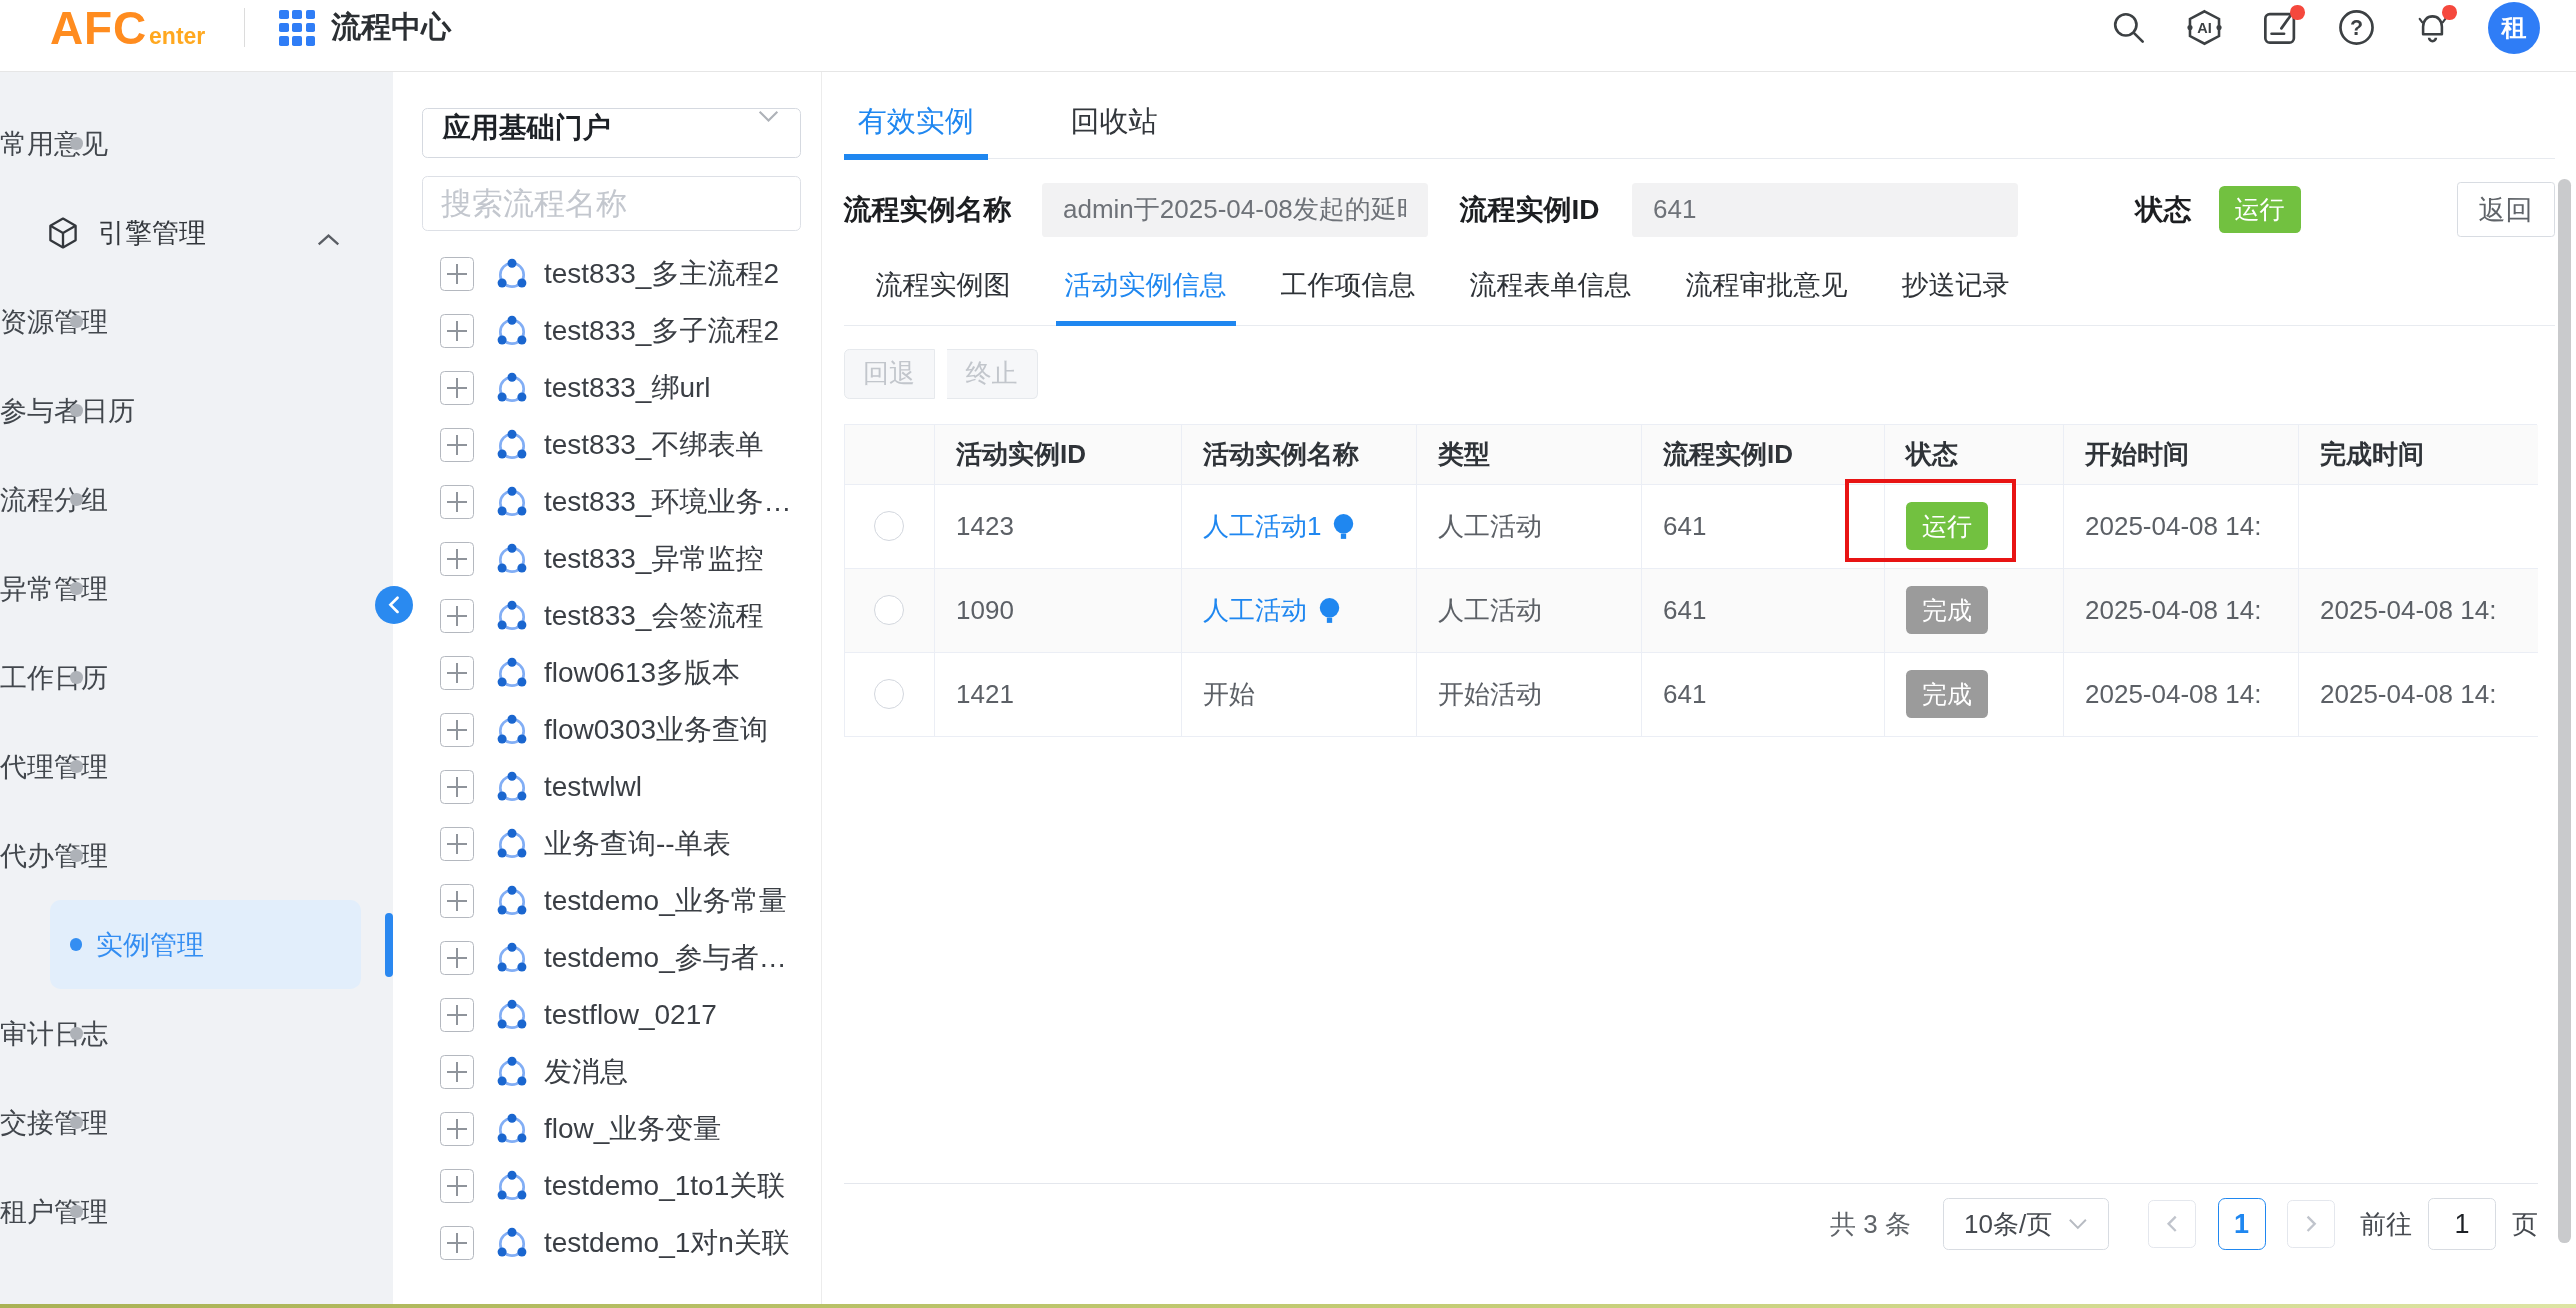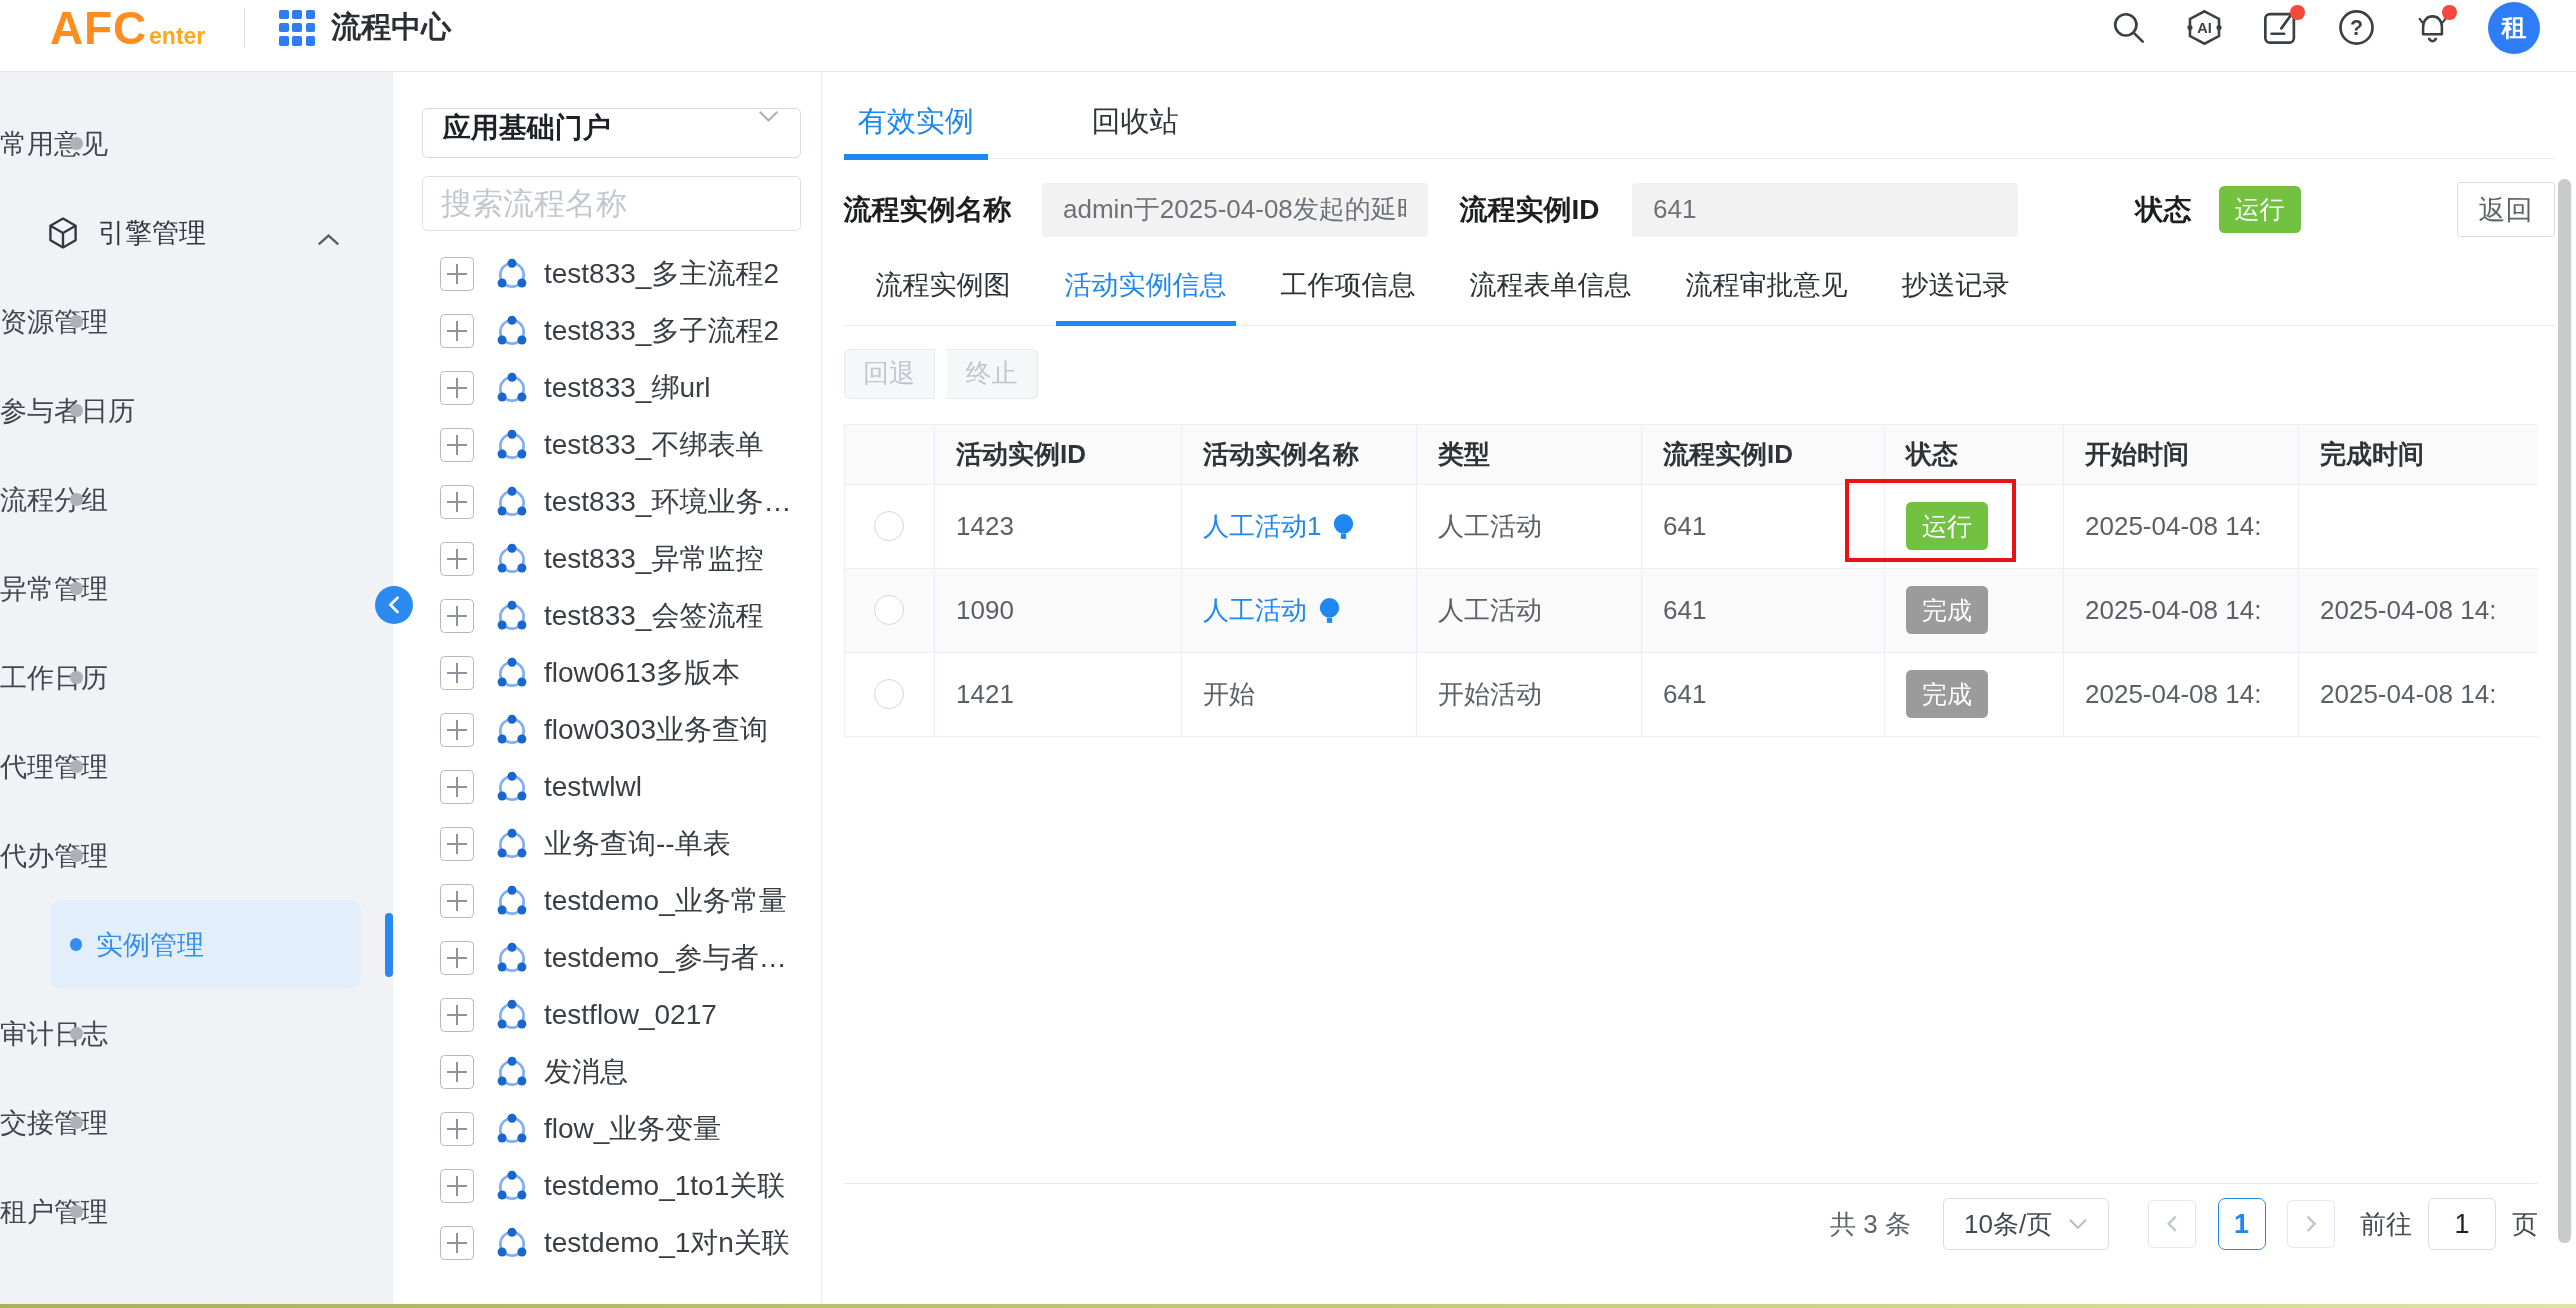--- a/index.html
+++ b/index.html
@@ -48,21 +48,21 @@
   .tree-search input::placeholder { color:#c3c7ce; }
   .titem { height:57px; display:flex; align-items:center; cursor:pointer; white-space:nowrap; overflow:hidden; }
   .plusbox { position:relative; width:34px; height:34px; border:1.8px solid #b4b8bf; border-radius:4.5px; flex:none; margin-left:18px; }
   .plusbox::before { content:""; position:absolute; left:6.3px; right:6.3px; top:50%; height:1.8px; margin-top:-0.9px; background:#8f949b; }
   .plusbox::after { content:""; position:absolute; top:6.3px; bottom:6.3px; left:50%; width:1.8px; margin-left:-0.9px; background:#8f949b; }
   .flowico { flex:none; margin:0 14.3px 0 19.7px; }
   .titem .tlabel { font-size:28px; color:#3a3e44; font-weight:500; overflow:hidden; text-overflow:ellipsis; }
 
   
   .main { flex:1; background:#fff; position:relative; padding:23px 21.5px 0 21.5px; overflow:hidden; }
-  .tabs { display:flex; gap:89px; border-bottom:1.8px solid #e7eaef; height:64px;text-align:right; }
+  .tabs { display:flex; gap:68px; border-bottom:1.8px solid #e7eaef; height:64px;text-align:right; }
   .tab { position:relative; font-size:29px; color:#33373c; padding:7.2px 14.3px 0 14.3px; cursor:pointer; }
   .tab.active { color:#1f87f0; }
   .tab.active::after { content:""; position:absolute; left:0; right:0; bottom:-1.8px; height:5.4px; background:#1f87f0; }
 
   .filter { display:flex; align-items:center; margin-top:23px; height:55px; }
   .flabel { font-size:28px; font-weight:600; color:#1c1e21; white-space:nowrap; }
   .finput { width:386px; height:54px; background:#f2f2f3; border:none; border-radius:3.6px; font-size:26px; color:#6e7278; padding:0 21.5px; margin-left:30px; font-family:inherit; outline:none; white-space:nowrap; overflow:hidden; }
   .finput.second { margin-left:32px; }
   .gap-status { margin-left:118px; }
   .badge { display:inline-flex; align-items:center; justify-content:center; color:#fff; font-size:25px; border-radius:5.4px; padding:7.2px 16px; white-space:nowrap; }

